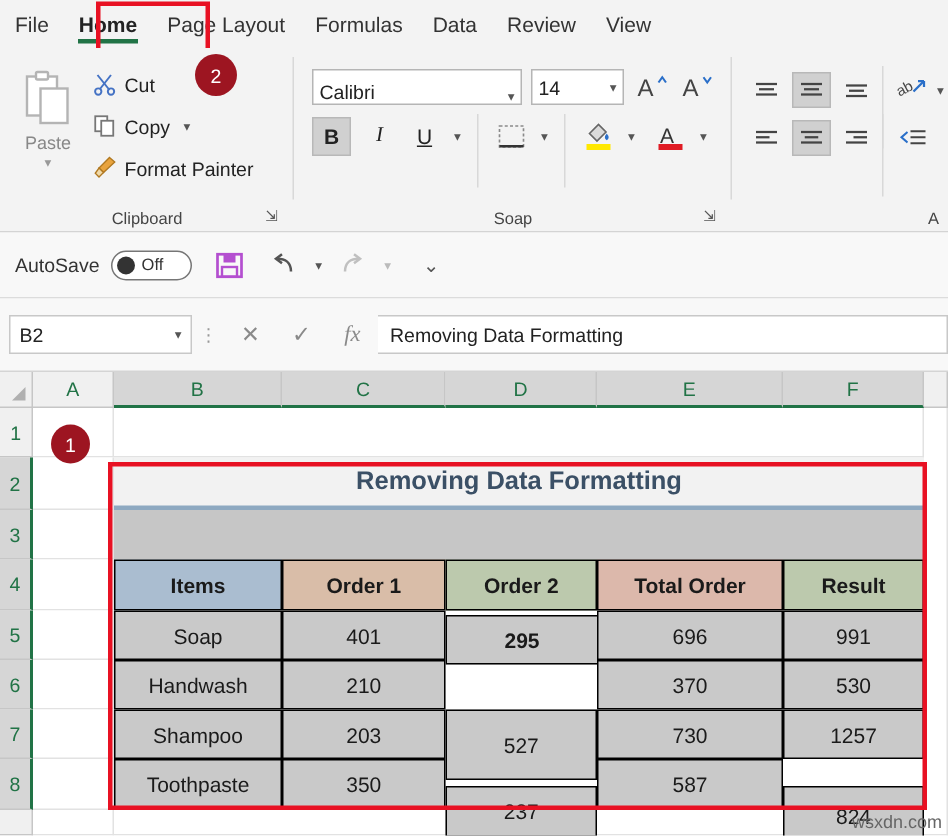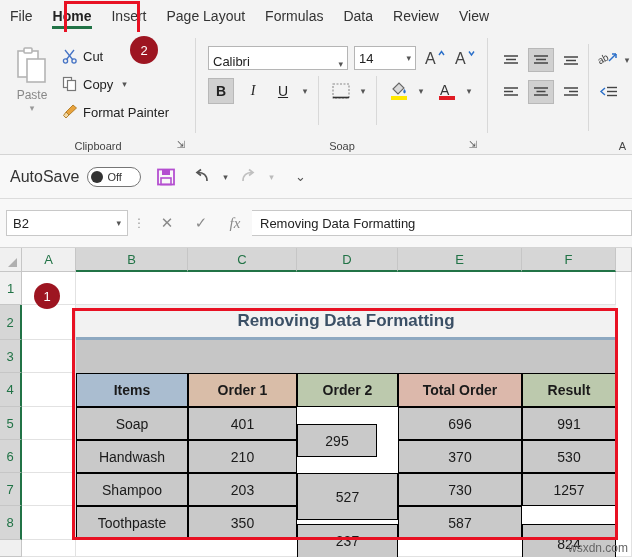--- a/index.html
+++ b/index.html
@@ -96,21 +96,21 @@
     display: flex; align-items: center; justify-content: center;
   }
   .al-btn.on { background: #d0d0d0; border: 1px solid #b8b8b8; }
 
   
   .qat {
     position: absolute; top: 155px; left: 0; width: 632px; height: 44px;
     background: #f8f8f8; border-bottom: 1px solid #dcdcdc;
     display: flex; align-items: center;
   }
-  .autosave-label { font-size: 16px; color: #333; margin-left: 10px; }
+  .autosave-label { font-size: 13px; color: #333; margin-left: 10px; }
   .toggle {
     margin-left: 8px; width: 54px; height: 20px; border-radius: 10px;
     border: 1px solid #767676; background: #fff;
     display: flex; align-items: center; gap: 4px; padding-left: 3px;
   }
   .toggle .knob { width: 12px; height: 12px; border-radius: 50%; background: #333; }
   .toggle .tlbl { font-size: 11px; color: #333; }
   .qat-btn { width: 30px; height: 30px; display: flex; align-items: center; justify-content: center; }
 
   
@@ -195,21 +195,20 @@
 <body>
 
 <div id="app">
 
   <div class="tabbar">
     <div class="tab">File</div>
     <div class="tab active tab-home-wrap">
       <span>Home</span>
       <span class="tab-underline"></span>
     </div>
-    <div class="tab">Insert</div>
     <div class="tab">Page Layout</div>
     <div class="tab">Formulas</div>
     <div class="tab">Data</div>
     <div class="tab">Review</div>
     <div class="tab">View</div>
   </div>
   <div class="annot-box" id="home-annot"></div>
 
   <div class="ribbon">
 
@@ -475,21 +474,21 @@
     <div class="tcell blank-cell" style="left:76px; top:92px; width:540px; height:33px;"></div>
 
     <div class="tcell hdr-cell" style="left:76px;  top:125px; width:112px; height:34px; background:#aabdd0;">Items</div>
     <div class="tcell hdr-cell" style="left:188px; top:125px; width:109px; height:34px; background:#d9bda8;">Order 1</div>
     <div class="tcell hdr-cell" style="left:297px; top:125px; width:101px; height:34px; background:#bcc9ad;">Order 2</div>
     <div class="tcell hdr-cell" style="left:398px; top:125px; width:124px; height:34px; background:#dcb8ab;">Total Order</div>
     <div class="tcell hdr-cell" style="left:522px; top:125px; width:94px;  height:34px; background:#bcc9ad;">Result</div>
 
     <div class="tcell data-cell" style="left:76px;  top:159px; width:112px; height:33px;">Soap</div>
     <div class="tcell data-cell" style="left:188px; top:159px; width:109px; height:33px;">401</div>
-    <div class="tcell data-cell" style="left:297px; top:176px; width:80px; height:33px;">295</div>
+    <div class="tcell data-cell" style="left:297px; top:162px; width:102px; height:33px;font-weight:bold;">295</div>
     <div class="tcell data-cell" style="left:398px; top:159px; width:124px; height:33px;">696</div>
     <div class="tcell data-cell" style="left:522px; top:159px; width:94px;  height:33px;">991</div>
 
     <div class="tcell data-cell" style="left:76px;  top:192px; width:112px; height:33px;">Handwash</div>
     <div class="tcell data-cell" style="left:188px; top:192px; width:109px; height:33px;">210</div>
     <div class="tcell data-cell" style="left:398px; top:192px; width:124px; height:33px;">370</div>
     <div class="tcell data-cell" style="left:522px; top:192px; width:94px;  height:33px;">530</div>
 
     <div class="tcell data-cell" style="left:76px;  top:225px; width:112px; height:33px;">Shampoo</div>
     <div class="tcell data-cell" style="left:188px; top:225px; width:109px; height:33px;">203</div>

